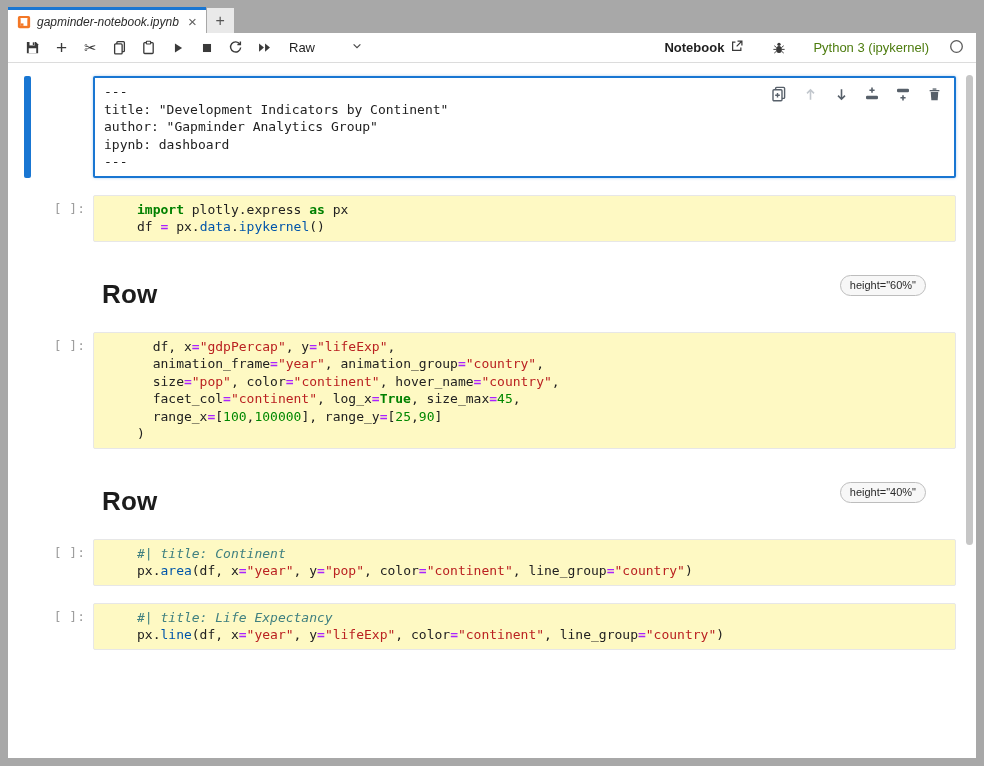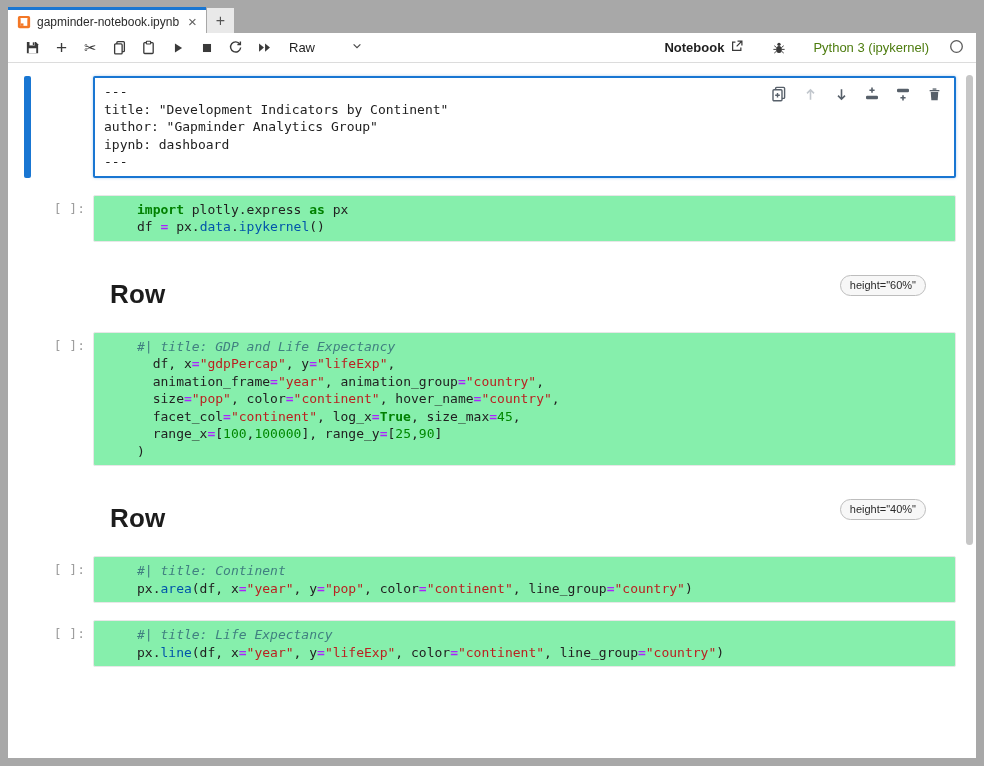--- a/index.html
+++ b/index.html
@@ -5,21 +5,21 @@
   * { box-sizing: border-box; margin: 0; padding: 0; }
   html,body { width: 984px; height: 766px; }
   body { font-family: "Liberation Sans", sans-serif; }
 
   .frame { width: 984px; height: 766px; background: #a8a8a8; padding: 7px 8px 8px 8px; }
   .window { width: 100%; height: 100%; background: #fff; display: flex; flex-direction: column; overflow: hidden; }
 
   
   .tabbar { height: 26px; background: #a8a8a8; display: flex; align-items: flex-end; flex-shrink: 0; }
   .tab-active { height: 26px; background: #fff; border-top: 3px solid #1976d2; display: flex; align-items: center; gap: 6px; padding: 0 9px; cursor: pointer; }
-  .tab-title { font-size: 12px; color: #2b2b2b; white-space: nowrap; }
+  .tab-title { font-size: 12px; color: #2b2b2b; white-space: nowrap; font-style: italic; }
   .tab-close { font-size: 15px; color: #5f5f5f; line-height: 1; margin-left: 3px; cursor: pointer; background: none; border: 0; }
   .tab-new { height: 25px; width: 27px; background: #e9e9e9; margin-left: 1px; display: flex; align-items: center; justify-content: center; font-size: 16px; color: #555; border: 0; cursor: pointer; }
   .file-icon svg { display: block; }
 
   
   .toolbar { height: 30px; border-bottom: 1px solid #dcdcdc; display: flex; align-items: center; padding: 0 12px 0 10px; flex-shrink: 0; }
   .tbtn { width: 29px; height: 26px; display: flex; align-items: center; justify-content: center; color: #3a3a3a; background: none; border: 0; cursor: pointer; flex-shrink: 0; }
   .tbtn svg { display: block; }
   .glyph { font-family: "DejaVu Sans", sans-serif; font-size: 15px; color: #3a3a3a; }
   .plus-glyph { font-size: 19px; font-weight: 300; color: #3a3a3a; }
@@ -33,40 +33,40 @@
   
   .main { flex: 1; position: relative; padding-top: 13px; overflow: hidden; background: #fff; }
   .scroll-thumb { position: absolute; right: 3px; top: 12px; width: 7px; height: 470px; background: #c6c6c6; border-radius: 4px; cursor: pointer; }
 
   .cell-row { display: flex; margin: 0 20px 17px 0; }
   .gutter { width: 85px; flex-shrink: 0; position: relative; }
   .prompt { position: absolute; right: 8px; top: 6px; font-family: "DejaVu Sans Mono", monospace; font-size: 13px; color: #9e9e9e; white-space: pre; }
   .collapser { position: absolute; left: 16px; top: 0; bottom: 0; width: 7px; background: #1976d2; border-radius: 2px; cursor: pointer; }
 
   .cell-box { flex: 1; font-family: "DejaVu Sans Mono", monospace; font-size: 13px; line-height: 17.5px; padding: 5px 9px; position: relative; cursor: text; }
-  .code-cell { background: #86efac; border: 1px solid #e7e7e7; border-radius: 2px; padding-left: 43px; }
+  .code-cell { background: #fef9c3; border: 1px solid #e7e7e7; border-radius: 2px; padding-left: 43px; }
   .raw-sel { background: #fff; border: 2px solid #1976d2; border-radius: 2px; box-shadow: 0 0 3px rgba(25,118,210,.35); }
   .cl { white-space: pre; }
 
   .tk-p { color: #212121; }
   .tk-k { color: #008000; font-weight: bold; }
   .tk-o { color: #aa22ff; font-weight: bold; }
   .tk-s { color: #ba2121; }
   .tk-c { color: #408080; font-style: italic; }
   .tk-n { color: #008800; }
   .tk-f { color: #0055aa; }
 
   
   .cell-toolbar { position: absolute; top: 4px; right: 8px; display: flex; gap: 7px; }
   .ct-btn { width: 24px; height: 24px; display: flex; align-items: center; justify-content: center; color: #57606a; background: none; border: 0; cursor: pointer; }
   .ct-btn.disabled { color: #c2c7cd; }
   .ct-btn svg { display: block; }
 
   
-  .md-row { margin: 31px 20px 7px 8px; height: 52px; }
+  .md-row { margin: 31px 20px 7px 0; height: 52px; }
   .md-content { flex: 1; position: relative; padding-left: 9px; }
   .md-h2 { font-size: 26px; font-weight: 700; color: #1c1c1c; margin-top: 6px; letter-spacing: .2px; }
   .badge { position: absolute; right: 30px; top: 2px; border: 1px solid #bdbdbd; border-radius: 11px; background: #f7f7f7; padding: 3px 9px 4px; font-size: 11px; color: #2b2b2b; white-space: nowrap; }
 </style>
 </head>
 <body>
 
 <div class="frame">
   <div class="window">
 
@@ -258,21 +258,20 @@
             <div class="md-content">
               <h2 class="md-h2">Row</h2>
               <span class="badge">height="60%"</span>
             </div>
           </div>
           <div class="cell-row">
             <div class="gutter">
               <div class="prompt">[ ]:</div>
             </div>
             <div class="cell-box code-cell">
-              <div class="cl"><span class="tk-c">#| title: GDP and Life Expectancy</span></div>
               <div class="cl"><span class="tk-p">  df, x</span><span class="tk-o">=</span><span class="tk-s">"gdpPercap"</span><span class="tk-p">, y</span><span class="tk-o">=</span><span class="tk-s">"lifeExp"</span><span class="tk-p">,</span></div>
               <div class="cl"><span class="tk-p">  animation_frame</span><span class="tk-o">=</span><span class="tk-s">"year"</span><span class="tk-p">, animation_group</span><span class="tk-o">=</span><span class="tk-s">"country"</span><span class="tk-p">,</span></div>
               <div class="cl"><span class="tk-p">  size</span><span class="tk-o">=</span><span class="tk-s">"pop"</span><span class="tk-p">, color</span><span class="tk-o">=</span><span class="tk-s">"continent"</span><span class="tk-p">, hover_name</span><span class="tk-o">=</span><span class="tk-s">"country"</span><span class="tk-p">,</span></div>
               <div class="cl"><span class="tk-p">  facet_col</span><span class="tk-o">=</span><span class="tk-s">"continent"</span><span class="tk-p">, log_x</span><span class="tk-o">=</span><span class="tk-k">True</span><span class="tk-p">, size_max</span><span class="tk-o">=</span><span class="tk-n">45</span><span class="tk-p">,</span></div>
               <div class="cl"><span class="tk-p">  range_x</span><span class="tk-o">=</span><span class="tk-p">[</span><span class="tk-n">100</span><span class="tk-p">,</span><span class="tk-n">100000</span><span class="tk-p">], range_y</span><span class="tk-o">=</span><span class="tk-p">[</span><span class="tk-n">25</span><span class="tk-p">,</span><span class="tk-n">90</span><span class="tk-p">]</span></div>
               <div class="cl"><span class="tk-p">)</span></div>
             </div>
           </div>
           <div class="cell-row md-row">
             <div class="gutter"></div>

